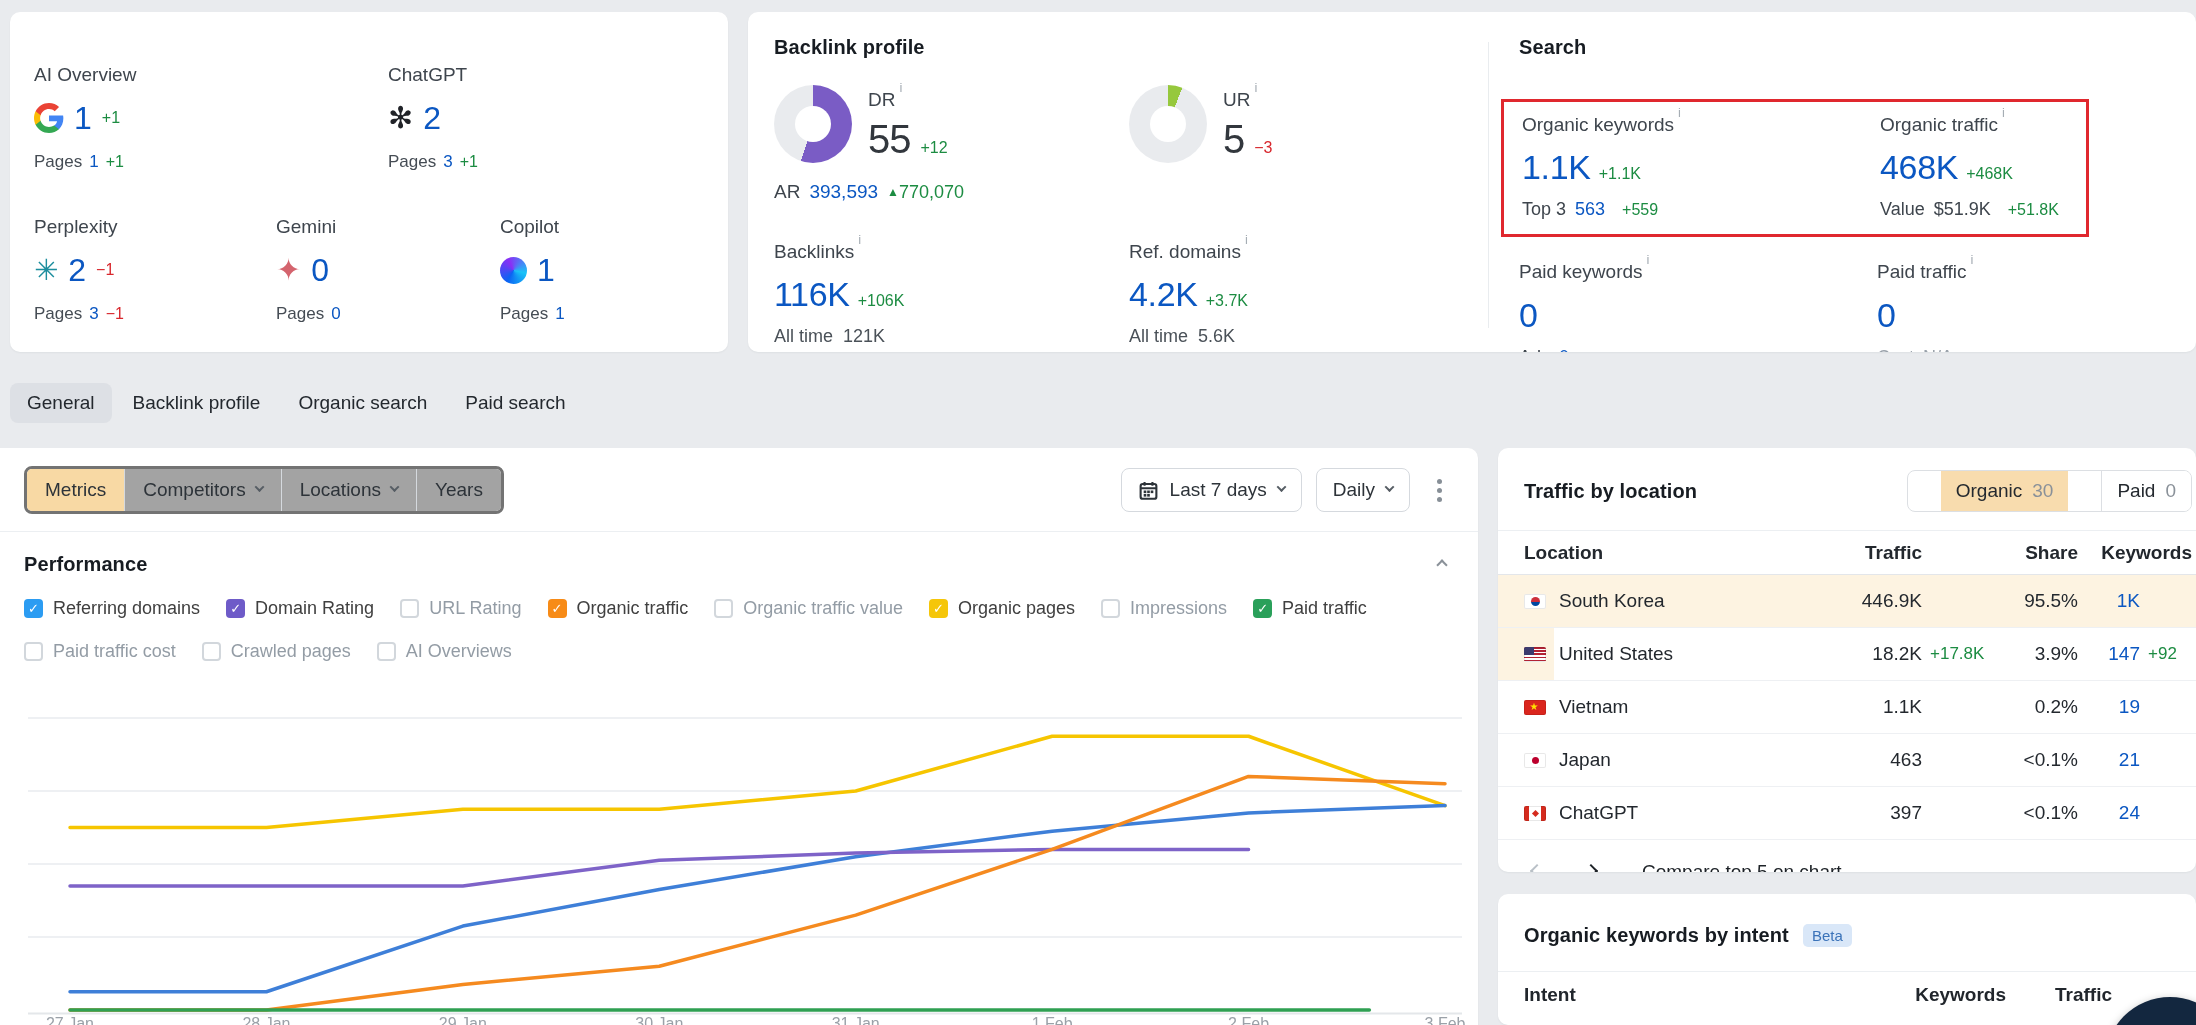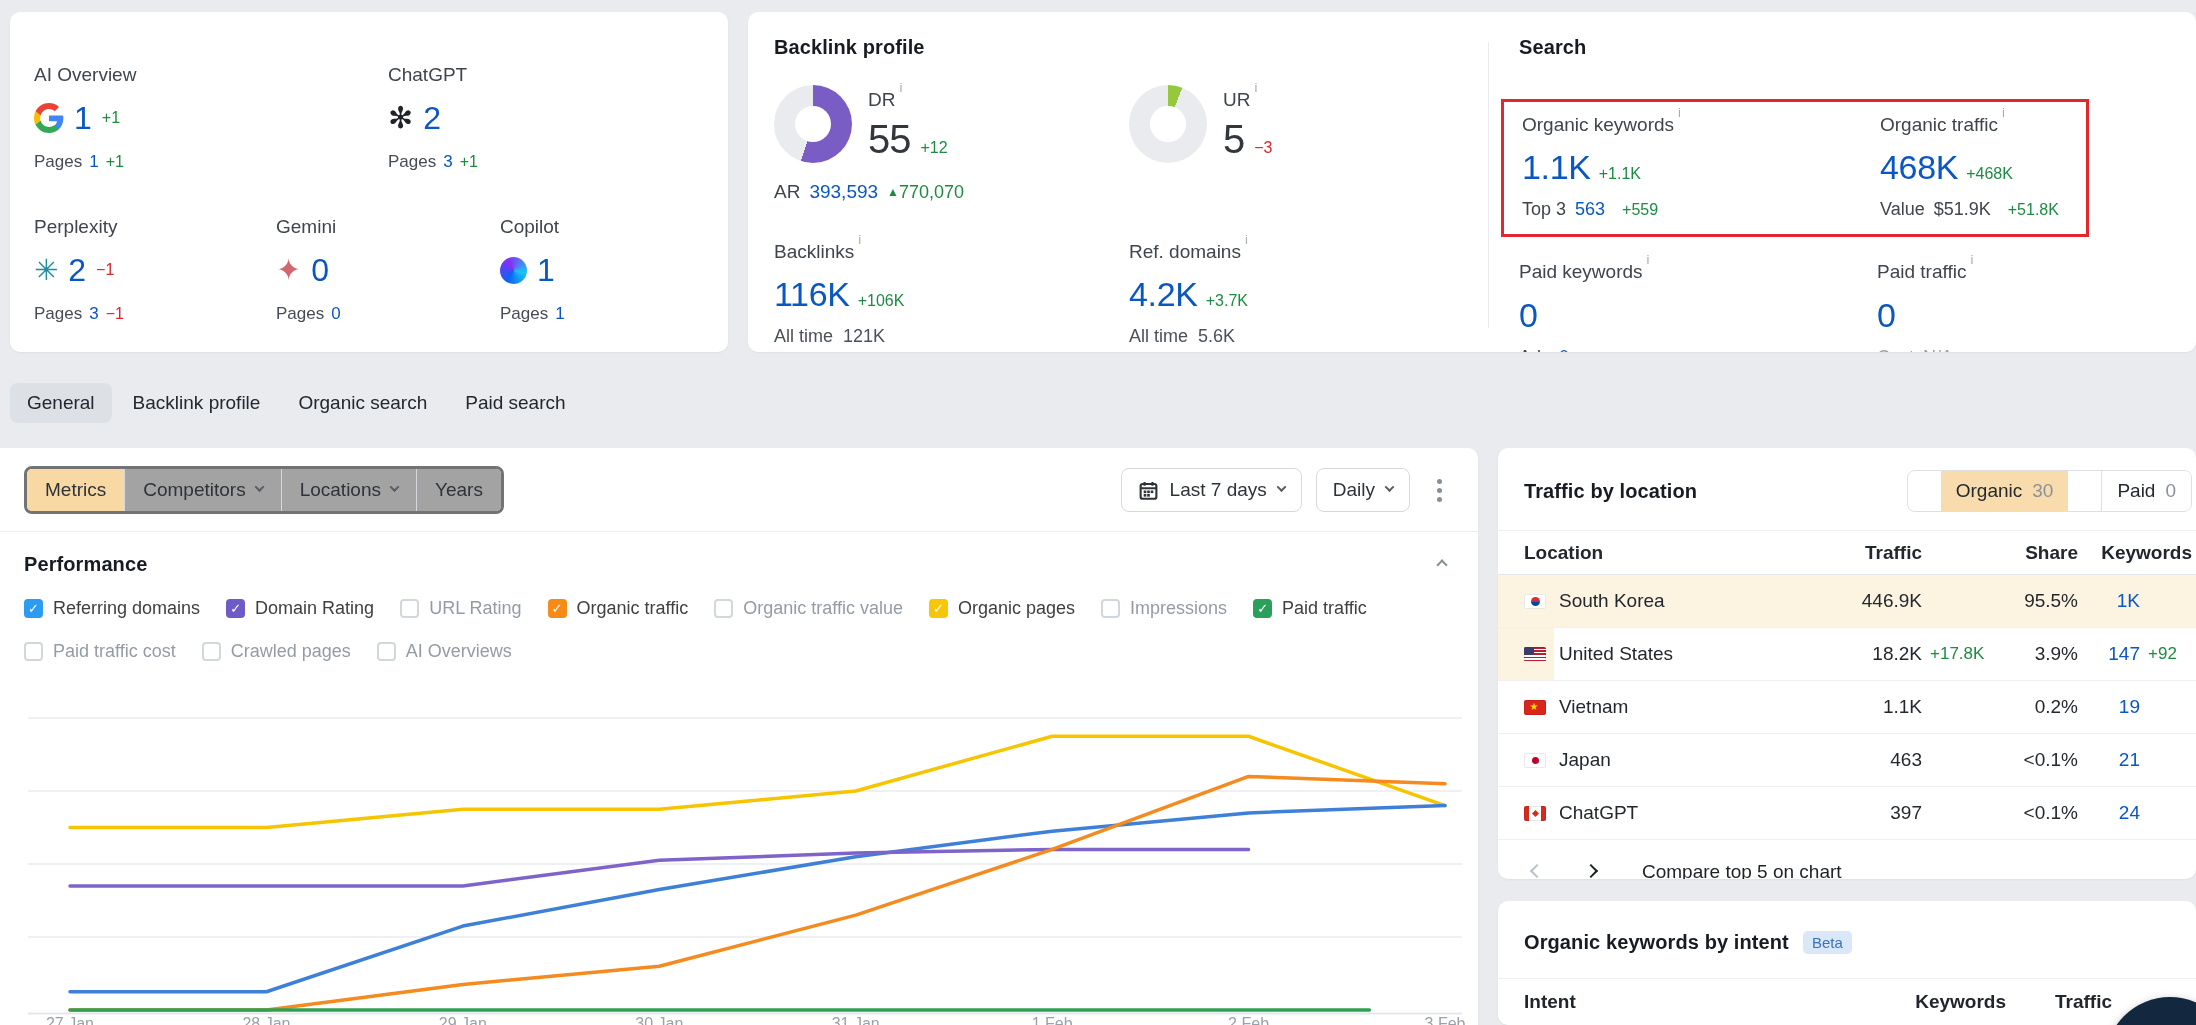--- a/index.html
+++ b/index.html
@@ -123,21 +123,21 @@
   .pg-next { color:#1d2227; }
   .compare-lb { font-size:19px; color:#1d2227; margin-left:6px; }
 
   .flag { width:22px; height:15px; border-radius:2px; display:inline-block; position:relative; box-shadow:inset 0 0 0 1px rgba(0,0,0,.09); flex:none; overflow:hidden; }
   .f-kr { background:#fff; } .f-kr::after { content:""; position:absolute; left:6.5px; top:3px; width:9px; height:9px; border-radius:50%; background:linear-gradient(180deg,#cd2e3a 50%,#0047a0 50%); }
   .f-us { background:repeating-linear-gradient(180deg,#b22234 0 1.6px,#fff 1.6px 3.2px); } .f-us::after { content:""; position:absolute; left:0; top:0; width:10px; height:8px; background:#3c3b6e; }
   .f-vn { background:#da251d; } .f-vn::after { content:"\2605"; position:absolute; color:#ffdf00; font-size:10px; left:5.5px; top:0.5px; line-height:14px; }
   .f-jp { background:#fff; } .f-jp::after { content:""; position:absolute; left:7.5px; top:4px; width:7px; height:7px; border-radius:50%; background:#bc002d; }
   .f-ca { background:linear-gradient(90deg,#d52b1e 0 5px,#fff 5px 17px,#d52b1e 17px); } .f-ca::after { content:""; position:absolute; left:8.5px; top:5px; width:5px; height:5px; background:#d52b1e; transform:rotate(45deg); }
 
-  .intent-card { flex:1; padding:30px 0 0; }
+  .intent-card { flex:1; padding:30px 0 7px; }
   .ki-title-row { display:flex; align-items:center; gap:14px; padding:0 26px; }
   .badge { background:#d9e7f8; color:#3b73b9; font-size:15px; padding:3px 9px; border-radius:5px; }
   .ki-div { border-bottom:1px solid #eceff2; margin-top:24px; }
   .ki-head { display:flex; align-items:center; padding:10px 84px 10px 26px; font-size:19px; font-weight:700; color:#21262c; height:46px; }
   .ki-int { flex:1; }
   .ki-kw { width:110px; text-align:right; }
   .ki-tr { width:86px; text-align:right; margin-left:20px; }
 
   .fab { position:absolute; left:2105px; top:997px; width:130px; height:130px; border-radius:50%; background:#13273f; border:none; cursor:pointer; box-shadow:0 2px 8px rgba(0,0,0,.25); }
 </style>

